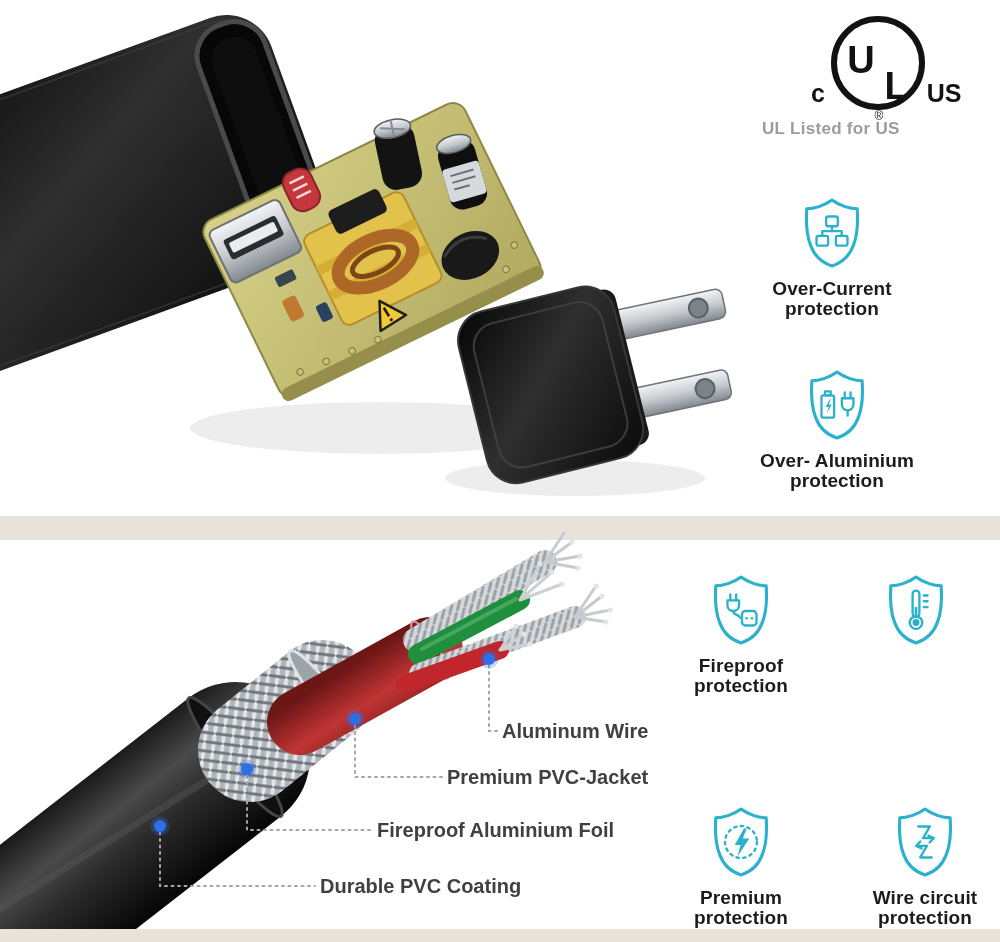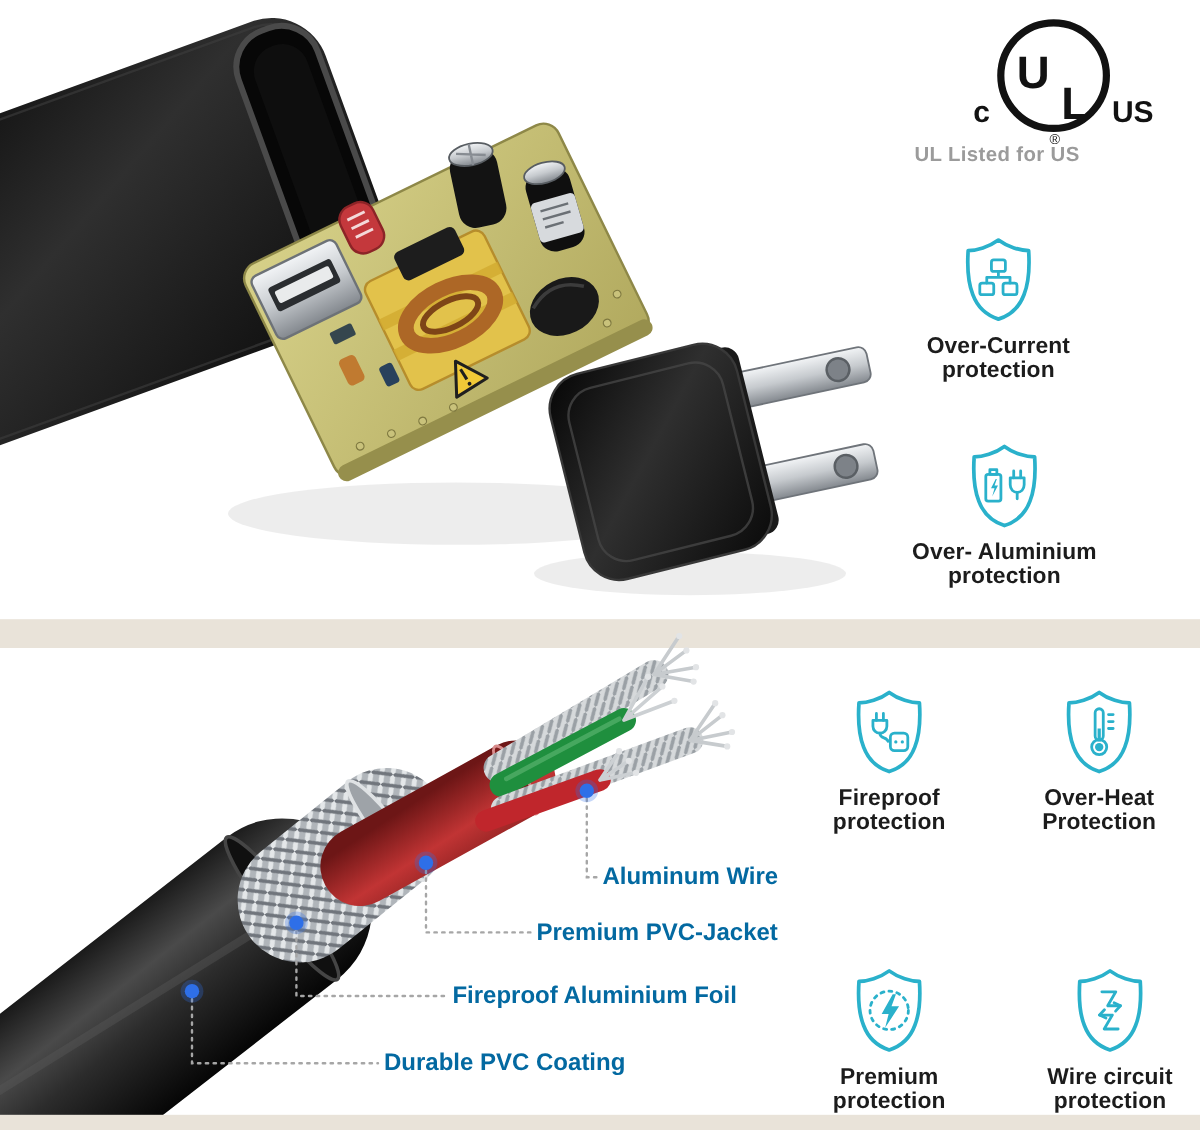--- a/index.html
+++ b/index.html
@@ -11,21 +11,21 @@
   }
   *{box-sizing:border-box}
   body{margin:0;background:#ffffff}
   .canvas{position:relative;width:1000px;height:942px;background:#ffffff;overflow:hidden;
           font-family:"Liberation Sans","DejaVu Sans",sans-serif;color:var(--label-text)}
   .abs{position:absolute}
   .band{position:absolute;left:0;width:100%;background:var(--divider-band)}
   .prot{position:absolute;display:flex;flex-direction:column;align-items:center}
   .prot-label{margin-top:10px;text-align:center;font-size:19px;line-height:20px;font-weight:700;
               color:var(--label-text);letter-spacing:.1px}
-  .callout{position:absolute;font-size:20px;font-weight:700;color:#0369a1;white-space:nowrap;line-height:21px}
+  .callout{position:absolute;font-size:20px;font-weight:700;color:#404040;white-space:nowrap;line-height:21px}
   .ul-caption{position:absolute;font-size:17px;font-weight:700;color:var(--caption-gray);
               text-align:left;letter-spacing:.3px}
   .sh-outline{fill:#ffffff;stroke:var(--accent);stroke-width:3.2px;stroke-linejoin:round}
   .ic{stroke:var(--accent);fill:none;stroke-width:2.4px;stroke-linecap:round;stroke-linejoin:round}
   .icf{fill:var(--accent);stroke:none}
   .dot{fill:var(--callout-dot)}
   .dash{stroke:#a6a6a6;stroke-width:2;stroke-dasharray:2 4.5;stroke-linecap:round;fill:none}
 </style>
 </head>
 <body>
@@ -300,24 +300,20 @@
     <svg width="62" height="72" viewBox="0 0 64 74">
       <path class="sh-outline" d="M32 3 C40 9 51 12 58 12 C59 27 58 40 54 50 C49.5 62 41.5 68 32 71 C22.5 68 14.5 62 10 50 C6 40 5 27 6 12 C13 12 24 9 32 3 Z"></path>
       <g class="ic">
         <rect x="28.5" y="17" width="7" height="27" rx="3.5"></rect>
         <circle cx="32" cy="50" r="6.5"></circle>
         <path class="icf" d="M30.6 34 h2.8 v11 h-2.8 z"></path>
         <circle class="icf" cx="32" cy="50" r="3.6"></circle>
         <path d="M40 22 h4 M40 28 h4 M40 34 h4"></path>
       </g>
     </svg>
-    <div class="prot-label">
-      <div>Over-Heat</div>
-      <div>Protection</div>
-    </div>
   </div>
 
   <div class="prot" style="left:651px;top:806px;width:180px">
     <svg width="62" height="72" viewBox="0 0 64 74">
       <path class="sh-outline" d="M32 3 C40 9 51 12 58 12 C59 27 58 40 54 50 C49.5 62 41.5 68 32 71 C22.5 68 14.5 62 10 50 C6 40 5 27 6 12 C13 12 24 9 32 3 Z"></path>
       <circle class="ic" cx="32" cy="37" r="16.5" stroke-dasharray="2.6 4.4"></circle>
       <path class="icf" d="M35 23 L25.5 40 H31.5 L28.5 52 L40.5 33.5 H34 L37.8 23 Z"></path>
     </svg>
     <div class="prot-label">
       <div>Premium</div>

